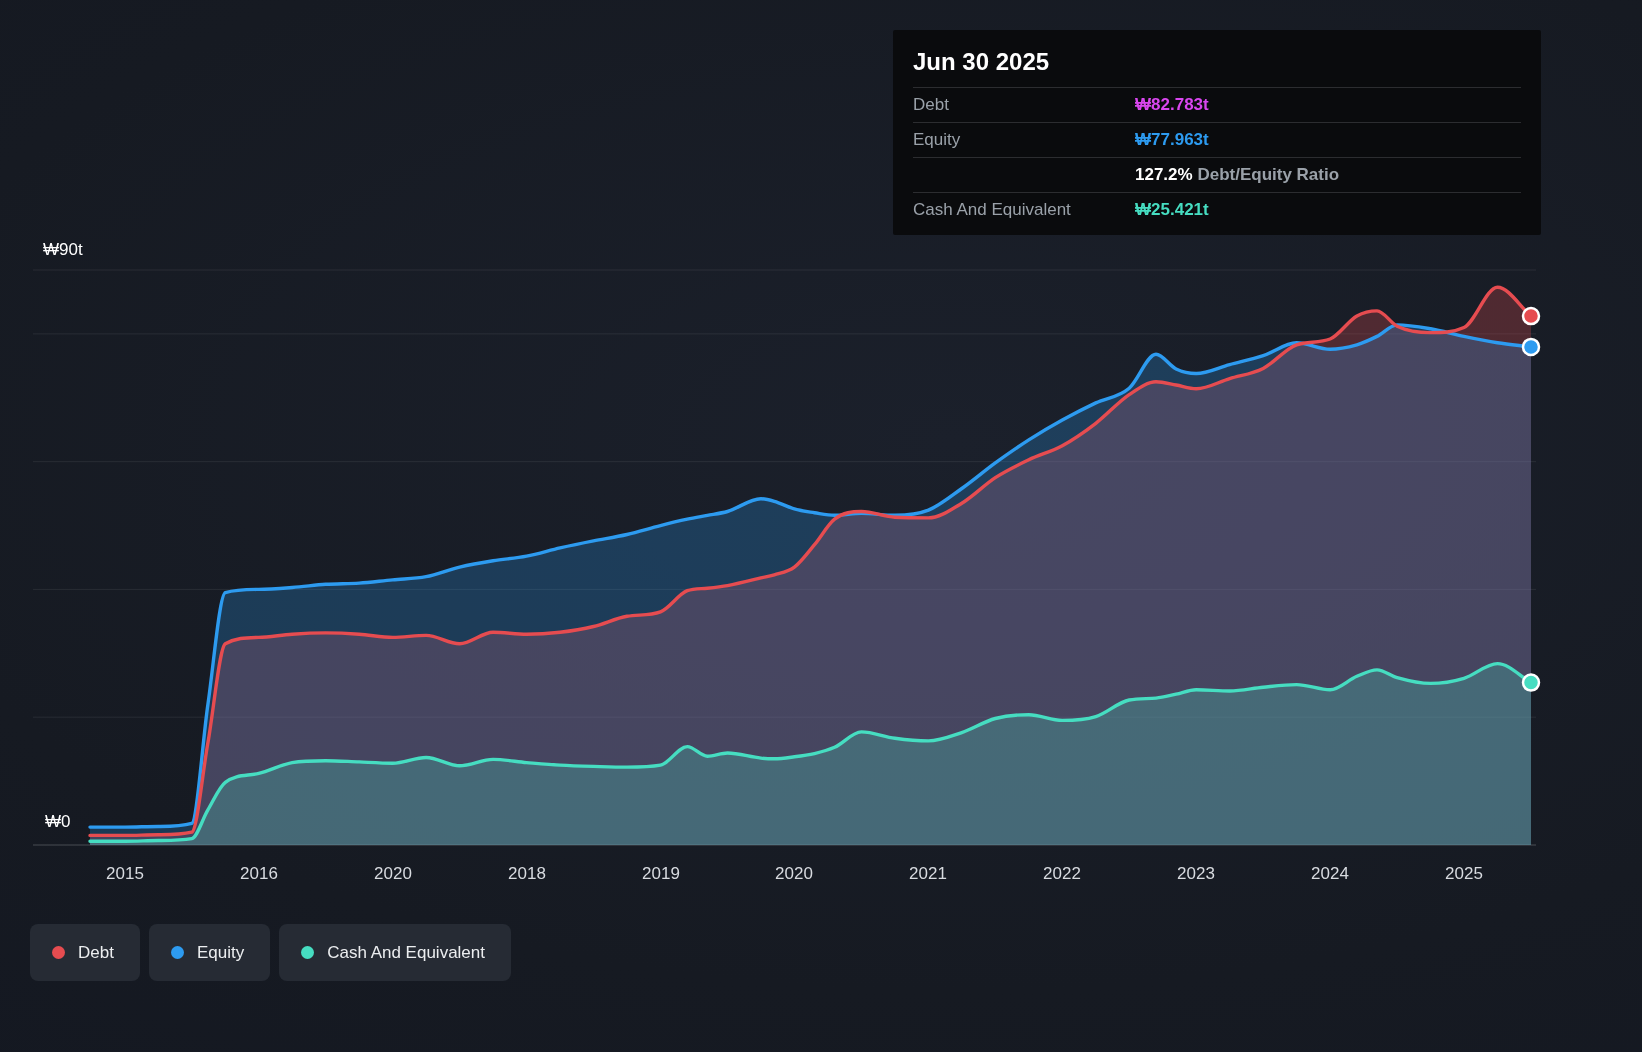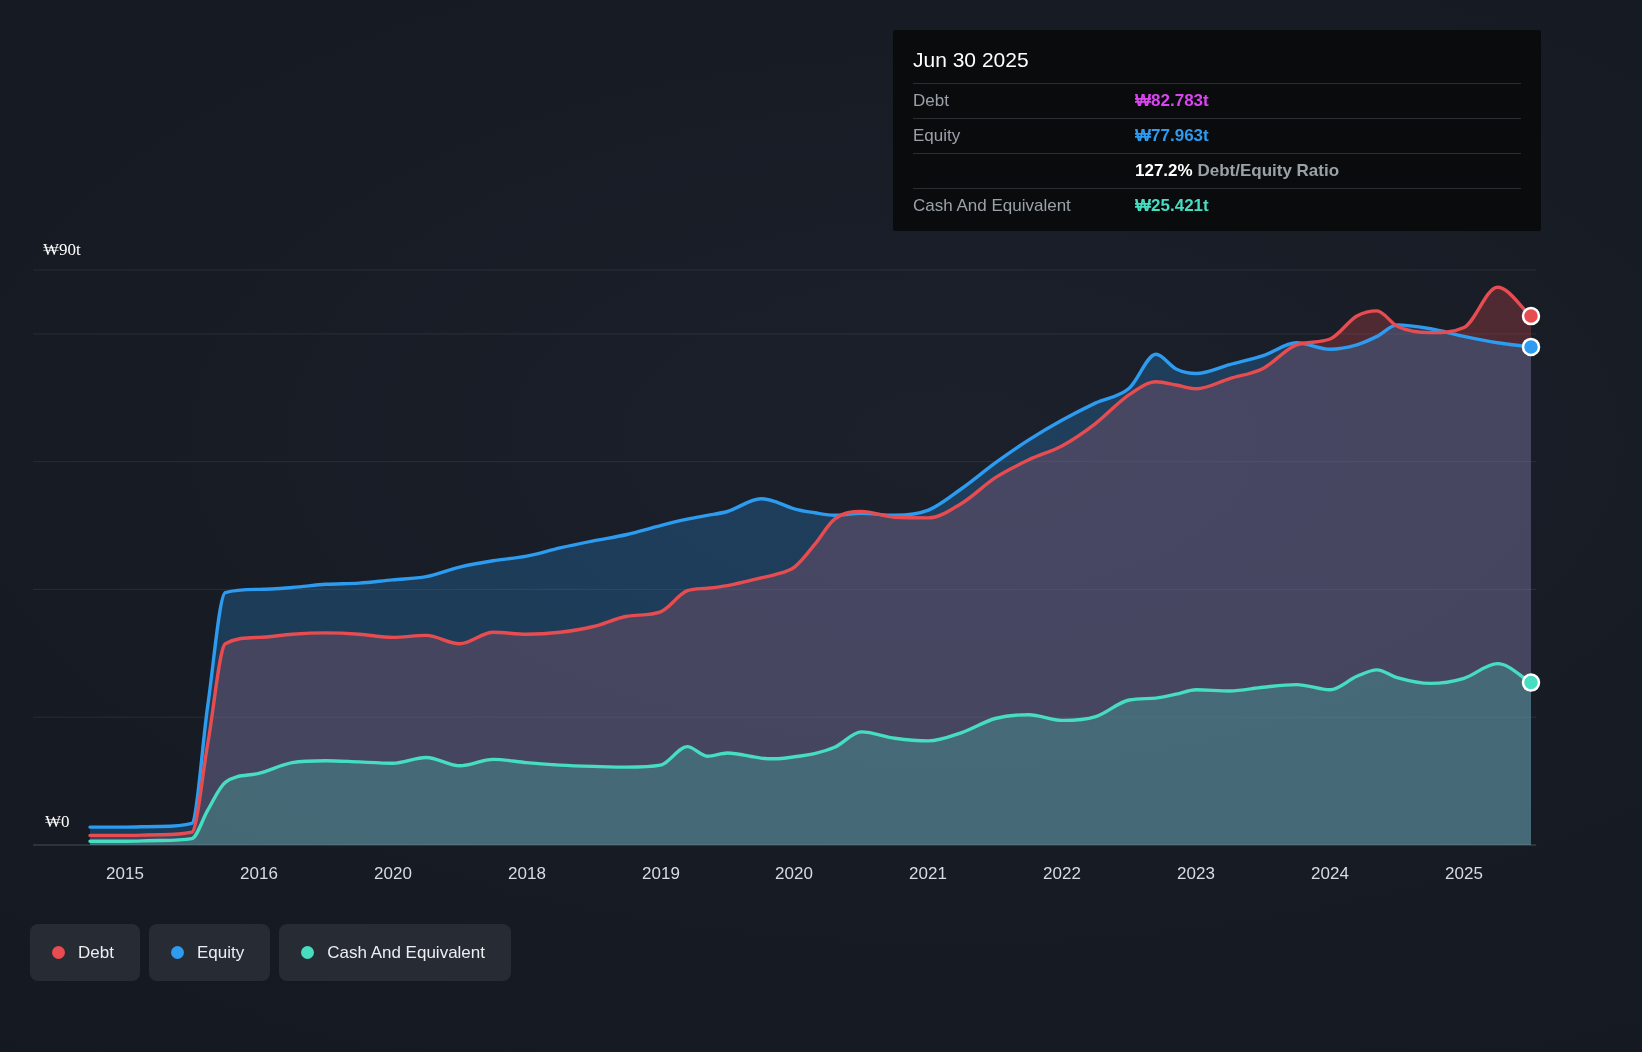--- a/index.html
+++ b/index.html
@@ -2,31 +2,31 @@
 <html><head>
 <meta charset="utf-8">
 <style>
   html,body{margin:0;padding:0;}
   body{
     width:1642px;height:1052px;overflow:hidden;position:relative;
     background:radial-gradient(120% 95% at 58% 42%, #1b202b 0%, #161a22 55%, #131721 100%);
     font-family:"Liberation Sans", sans-serif;
   }
   #chart{position:absolute;left:0;top:0;}
-  .ylabel{position:absolute;color:#ffffff;font-size:17px;font-family:Liberation Serif, serif;}
+  .ylabel{position:absolute;color:#ffffff;font-size:17px;}
   #ylabel-max{left:43px;top:240px;}
   #ylabel-min{left:45px;top:812px;}
   #xaxis{position:absolute;top:860px;left:0;width:100%;height:26px;}
   #xaxis span{position:absolute;transform:translateX(-50%);color:#d8dbe0;font-size:17px;top:4px;}
 
   .tooltip{
     position:absolute;left:893px;top:30px;width:648px;box-sizing:border-box;
     background:#0a0b0d;border-radius:2px;padding:10px 20px 8px 20px;
   }
-  .tt-title{color:#ffffff;font-size:21px;font-weight:400;padding:8px 0 11px 0;}
+  .tt-title{color:#ffffff;font-size:24px;font-weight:700;padding:8px 0 11px 0;}
   .tt-row{display:flex;align-items:center;border-top:1px solid #2c2d30;padding:7px 0;font-size:17px;min-height:19px;}
   .tt-label{width:222px;flex:0 0 222px;color:#9aa1a9;}
   .tt-value{font-weight:700;}
   .ratio-num{color:#ffffff;font-weight:700;}
   .ratio-label{color:#9aa1a9;font-weight:700;}
 
   .legend{position:absolute;left:30px;top:924px;display:flex;gap:9px;}
   .legend-pill{display:flex;align-items:center;gap:13px;background:#262b34;border-radius:8px;padding:0 26px 0 22px;height:57px;cursor:pointer;}
   .legend-dot{width:13px;height:13px;border-radius:50%;flex:0 0 13px;}
   .legend-label{color:#eceef0;font-size:17px;}

